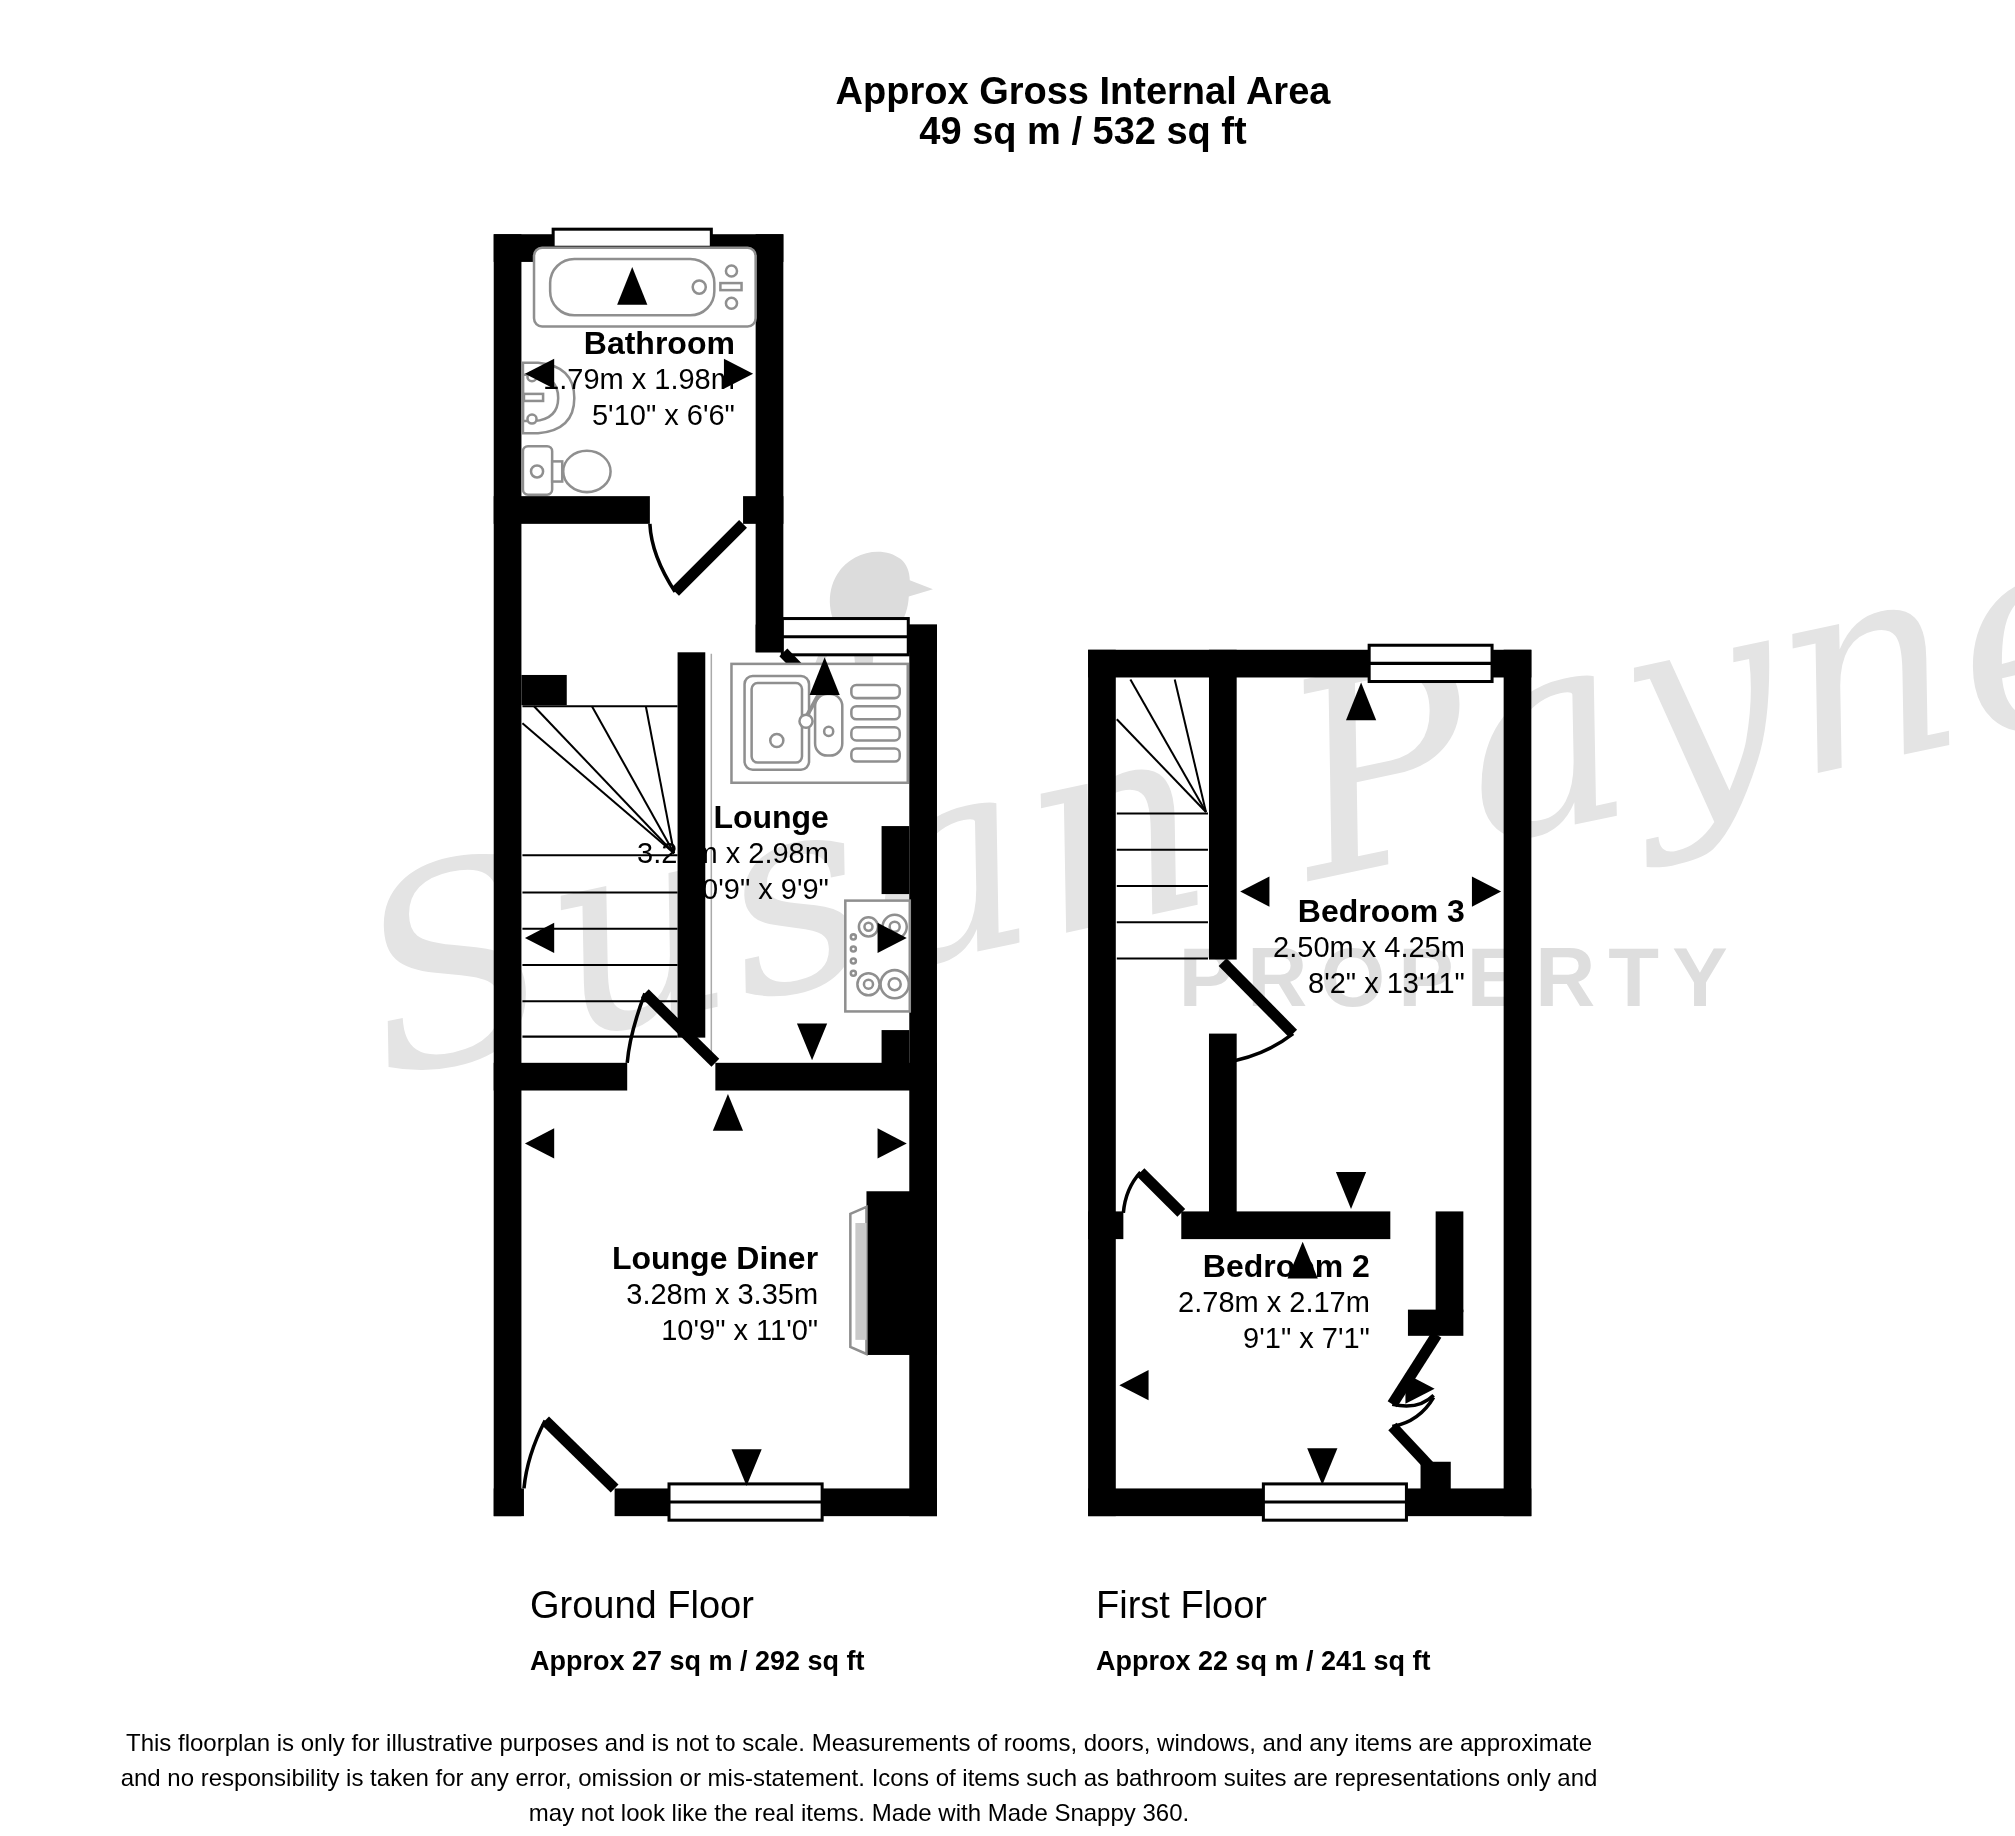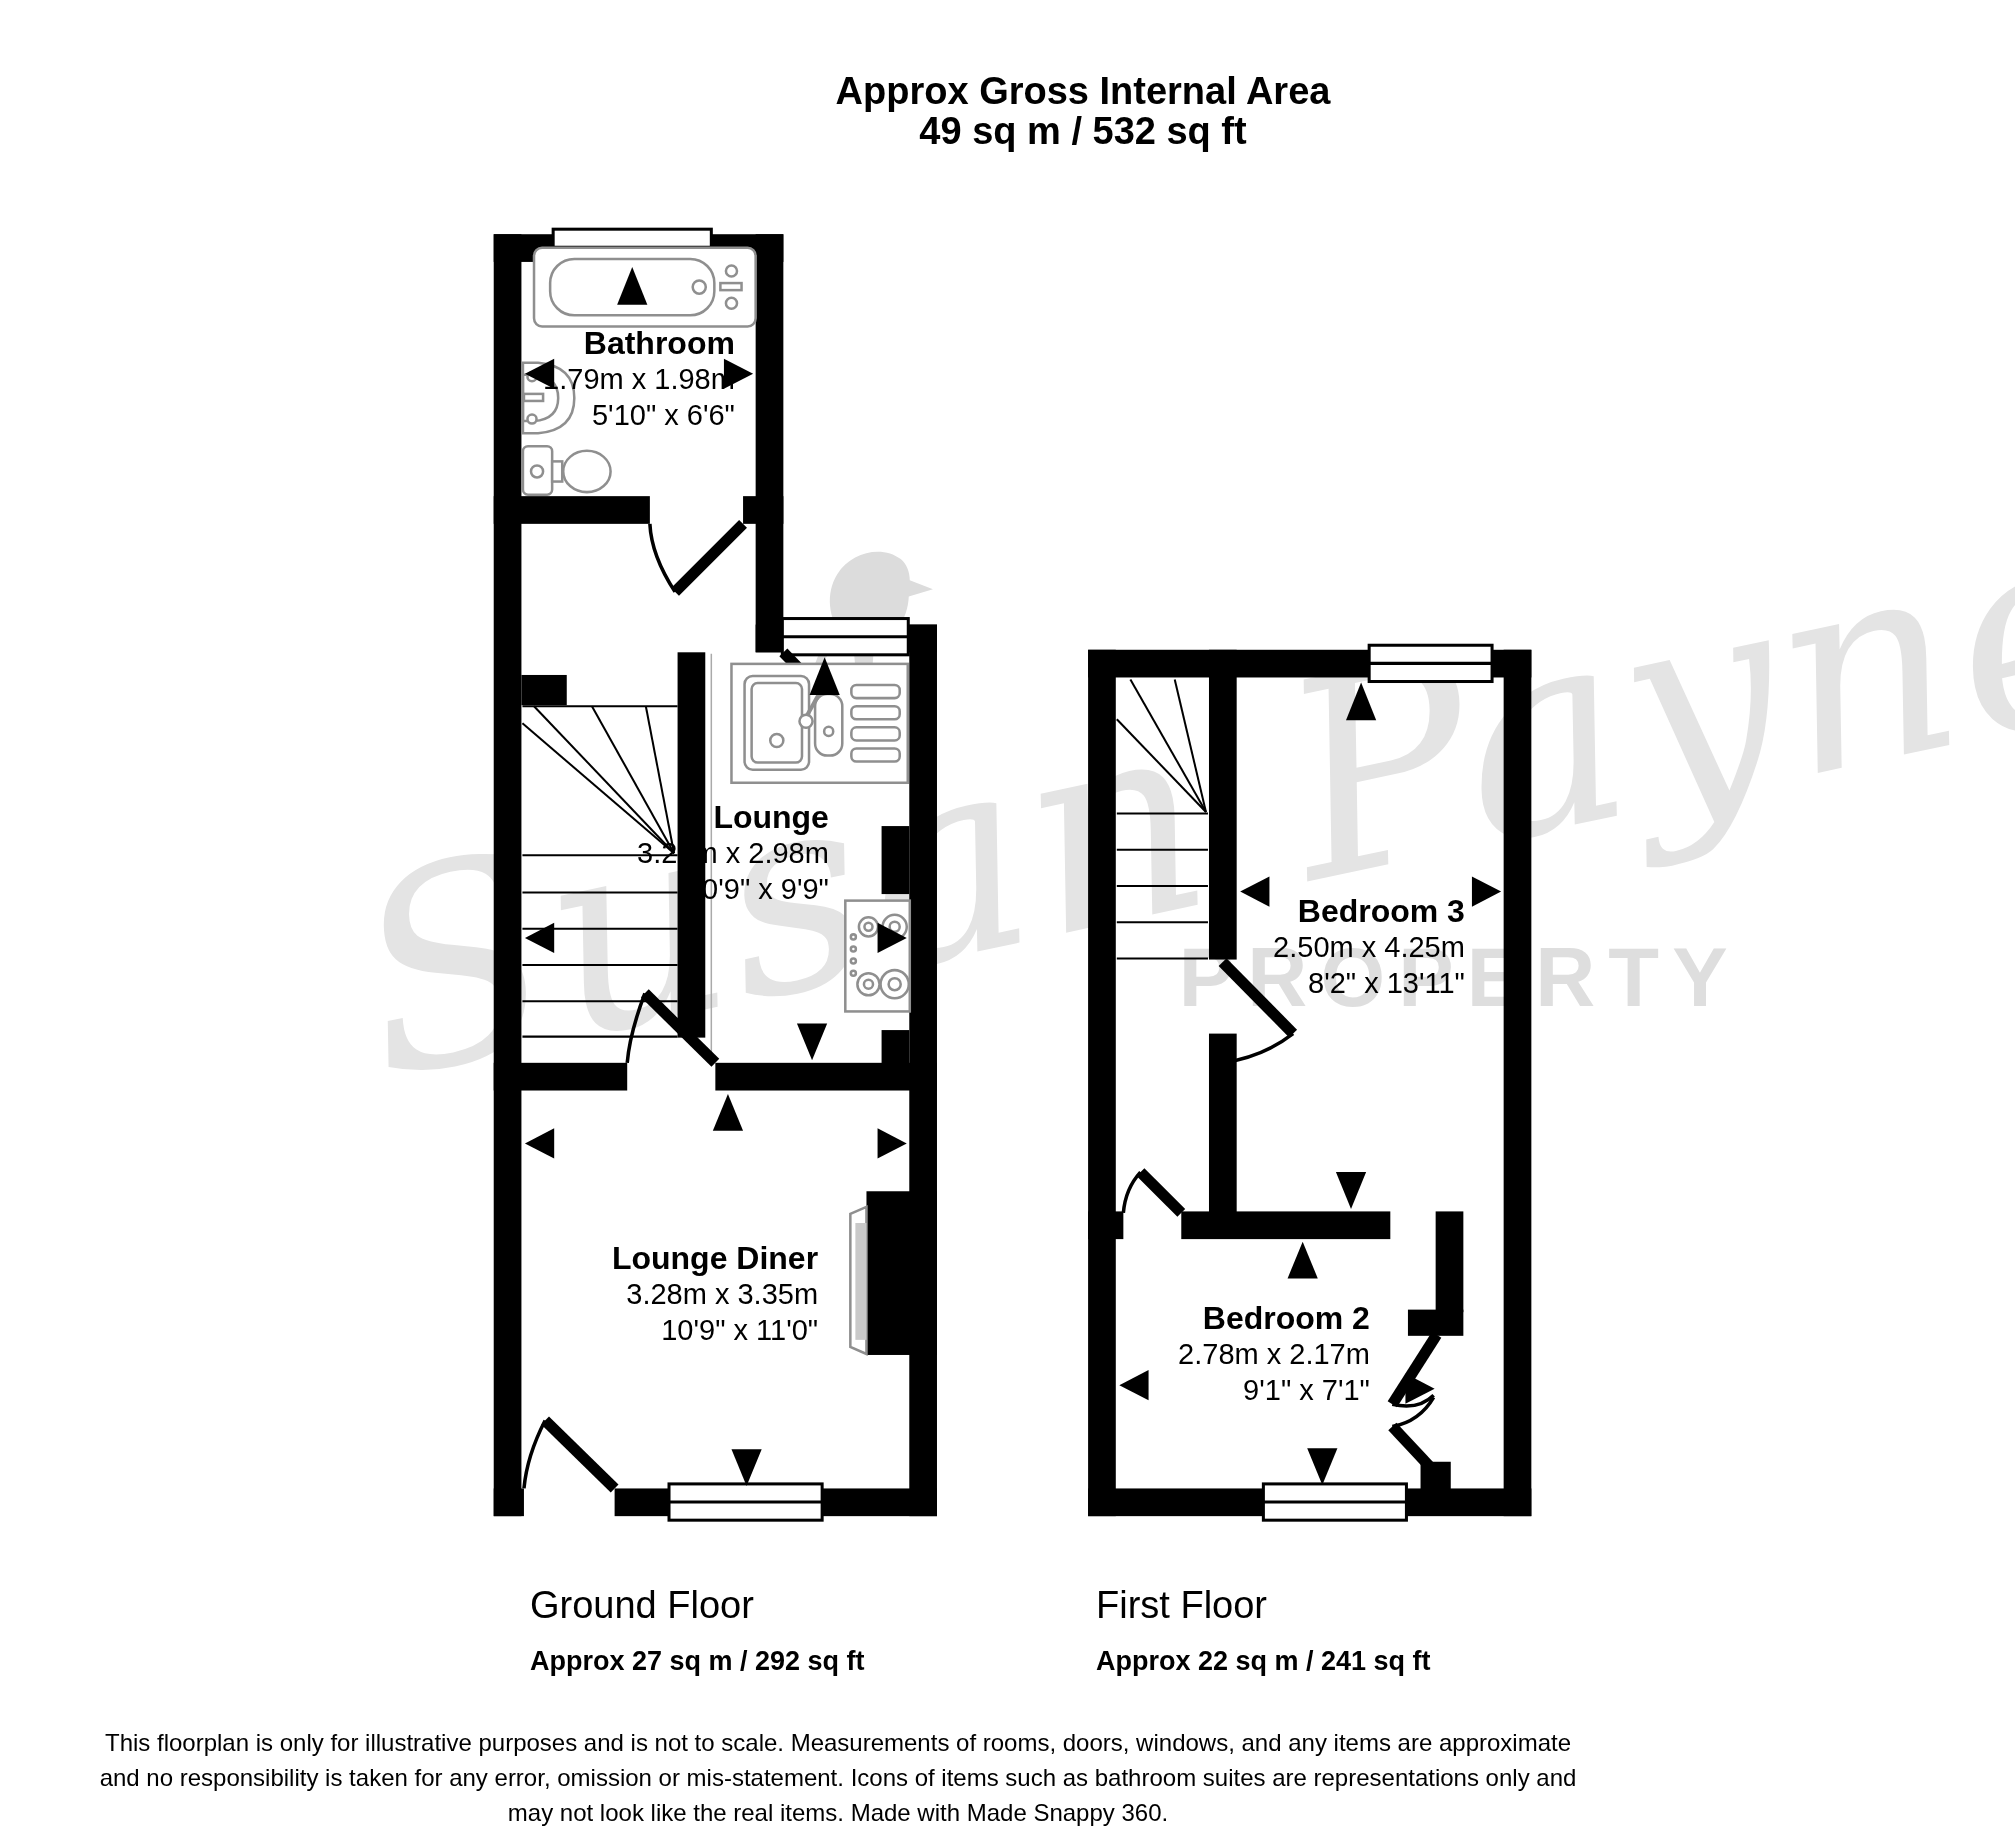--- a/index.html
+++ b/index.html
@@ -19,21 +19,21 @@
     position:absolute;transform:translateX(-50%);text-align:right;
     white-space:nowrap;line-height:36px;
   }
   .room-label .name{font-size:32px;font-weight:bold;}
   .room-label .dim{font-size:29px;}
   .floor-label{position:absolute;white-space:nowrap;margin-left:24px;}
   .floor-label .fname{font-size:38px;line-height:38px;}
   .floor-label .farea{font-size:27px;font-weight:bold;margin-top:22px;}
   .disclaimer{
     position:absolute;left:0;top:1725px;width:1676px;text-align:center;
-    font-size:24px;line-height:35px;
+    font-size:24px;line-height:35px;padding-left:21px;
   }
   svg text.wm-script{
     font-family:"DejaVu Serif", serif;font-style:italic;
   }
   svg text.wm-caps{
     font-family:"Liberation Sans", sans-serif;font-weight:bold;
   }
 </style>
 </head>
 <body>
@@ -260,21 +260,21 @@
   <div class="dim">3.28m x 3.35m</div>
   <div class="dim">10'9" x 11'0"</div>
 </div>
 
 <div class="room-label" style="left:1369px;top:893px;">
   <div class="name">Bedroom 3</div>
   <div class="dim">2.50m x 4.25m</div>
   <div class="dim">8'2" x 13'11"</div>
 </div>
 
-<div class="room-label" style="left:1274px;top:1300px;">
+<div class="room-label" style="left:1274px;top:1248px;">
   <div class="name">Bedroom 2</div>
   <div class="dim">2.78m x 2.17m</div>
   <div class="dim">9'1" x 7'1"</div>
 </div>
 
 <div class="floor-label" style="left:506px;top:1586px;">
   <div class="fname">Ground Floor</div>
   <div class="farea">Approx 27 sq m / 292 sq ft</div>
 </div>
 

